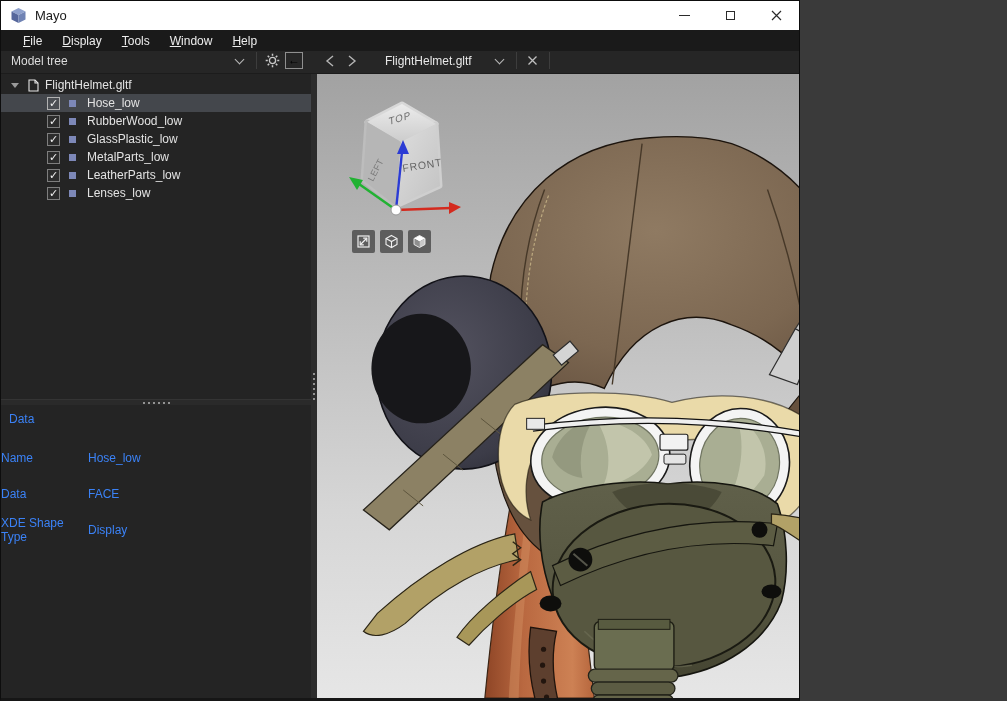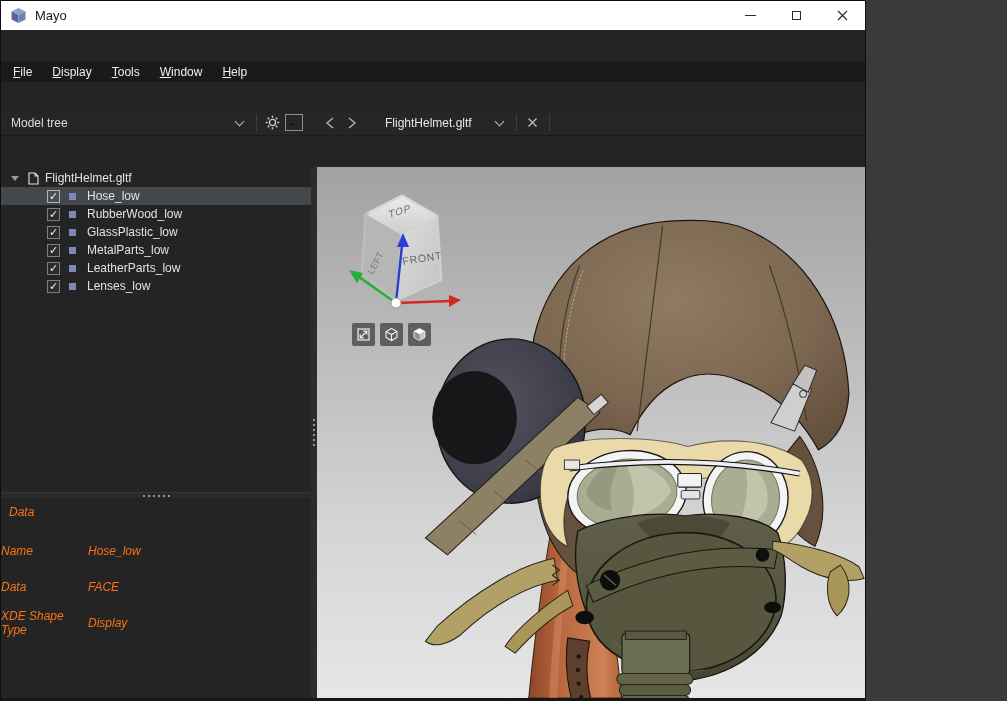--- a/index.html
+++ b/index.html
@@ -1,32 +1,32 @@
 <!DOCTYPE html>
 <html style="--titlebar_bg: #ffffff; --menubar_bg: #1a1a1a; --toolbar_bg: #262626; --panel_bg: #242424; --selection_bg: #44474c; --panel_text: #e2e2e2; --tree_icon_blue: #7d88b8; --viewport_top_gray: #a2a2a2; --viewport_bottom_gray: #e6e6e6; --axis_red: #d42a1e; --axis_green: #21b232; --axis_blue: #2b3bd4; --cube_face_gray: #d6d6d6; --helmet_brown: #7c6751; --helmet_flap_brown: #66513e; --earcup_dark: #3c3c48; --earcup_disc: #17171a; --goggles_cream: #eadaa9; --goggle_frame_white: #f4f4f4; --lens_green: #a9ae93; --mask_olive: #565640; --strap_khaki: #b2a167; --strap_band_khaki: #8c8164; --leather_strap: #5d3f2e; --hose_olive: #65654a; --wood_brown: #bd6a42;"><head>
 <meta charset="utf-8">
 <style>
   html,body{margin:0;padding:0;background:#3a3a3a;}
   *{box-sizing:border-box;}
   #window{
-    width:866px;height:701px;position:relative;overflow:hidden;
+    width:800px;height:701px;position:relative;overflow:hidden;
     font-family:"Liberation Sans",sans-serif;font-size:12px;
     background:#242424;border:1px solid #0d0d0d;border-bottom:3px solid #161616;
-    display:flex;flex-direction:column;gap:31px;
+    display:flex;flex-direction:column;
   }
   
   .titlebar{height:29px;background:#ffffff;display:flex;align-items:center;flex:0 0 auto;}
   .app-icon{width:17px;height:17px;margin-left:9px;flex:0 0 auto;}
   .title-text{margin-left:8px;color:#1a1a1a;font-size:13px;}
   .tb-spacer{flex:1;}
   .winbtn{width:46px;height:29px;display:flex;align-items:center;justify-content:center;cursor:default;}
   .glyph-min{width:11px;height:1px;background:#2b2b2b;}
   .glyph-max{width:9px;height:9px;border:1px solid #2b2b2b;}
   
-  .menubar{height:21px;background:#1a1a1a;display:flex;align-items:center;padding-left:2px;flex:0 0 auto;}
+  .menubar{height:21px;background:#1a1a1a;display:flex;align-items:center;padding-left:12px;flex:0 0 auto;}
   .menu-item{display:inline-block;padding:3px 10px;color:#ededed;}
   .menu-item::first-letter{text-decoration:underline;}
   
   .toolbar{height:23px;background:#262626;display:flex;align-items:flex-start;flex:0 0 auto;border-bottom:1px solid #1c1c1c;}
   .toolbar-left{width:310px;flex:0 0 auto;display:flex;align-items:center;padding:0 5px 0 10px;}
   .toolbar-right{flex:1;display:flex;align-items:center;padding-left:8px;}
   .combo-label{color:#dcdcdc;}
   .flex1{flex:1;}
   .chev-down{width:7px;height:7px;border-left:1.5px solid #b8b8b8;border-bottom:1.5px solid #b8b8b8;transform:rotate(-45deg);margin:-3px 8px 0 8px;}
   .vsep{width:1px;height:17px;background:#3d3d3d;margin:0 5px;}
@@ -47,21 +47,21 @@
   .tree-row.selected{background:#44474c;}
   .expander{width:0;height:0;border-left:4px solid transparent;border-right:4px solid transparent;border-top:5px solid #9a9a9a;margin-left:10px;}
   .file-icon{margin-left:9px;}
   .root-label{margin-left:6px;}
   .checkbox{width:13px;height:13px;border:1px solid #7e7e7e;margin-left:46px;display:flex;align-items:center;justify-content:center;background:rgba(255,255,255,0.04);}
   .tree-row.selected .checkbox{border-color:#b2b2b2;}
   .check{color:#f2f2f2;font-size:11px;line-height:11px;}
   .cube-chip{width:7px;height:7px;background:var(--tree_icon_blue,#7d88b8);margin-left:9px;}
   .tree-label{margin-left:11px;}
   
-  .data-panel{flex:1;color:#f97316;overflow:hidden;font-style:italic;}
+  .data-panel{flex:1;color:#3b82f6;overflow:hidden;}
   .data-title{padding:7px 8px 6px 8px;}
   .data-row{display:flex;height:21px;align-items:center;margin-top:15px;}
   .data-key{width:87px;flex:0 0 auto;}
   .data-val{flex:1;}
   
   .viewport{flex:1;position:relative;min-width:0;
     background:linear-gradient(180deg,#a2a2a2 0%,#bcbcbc 35%,#d6d6d6 70%,#e6e6e6 100%);}
   .model-svg{position:absolute;inset:0;width:100%;height:100%;}
   .viewcube{position:absolute;left:22px;top:18px;pointer-events:none;}
   .vp-buttons{position:absolute;left:35px;top:156px;display:flex;gap:5px;}

